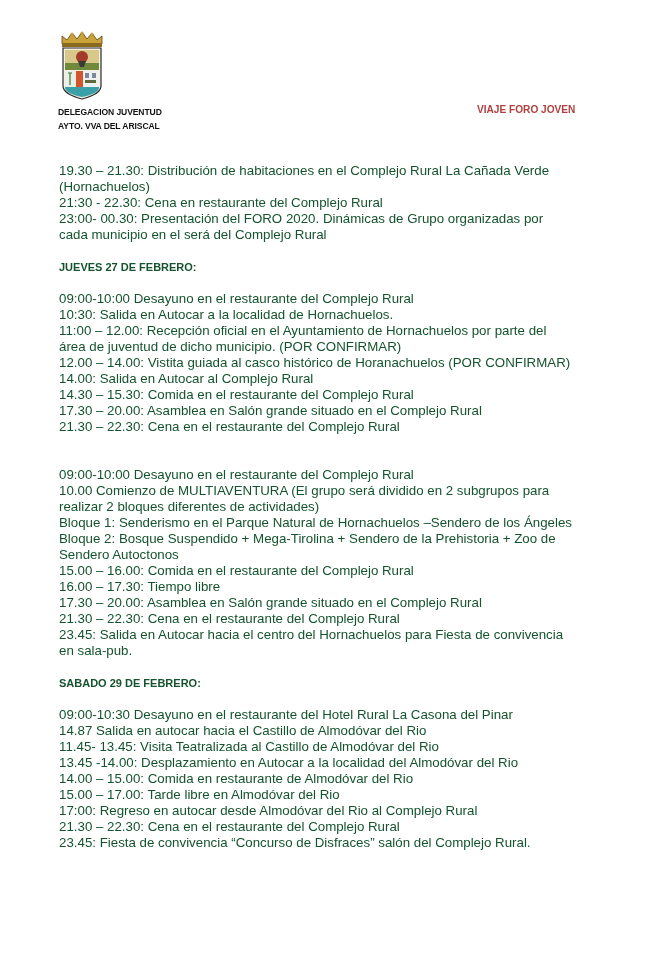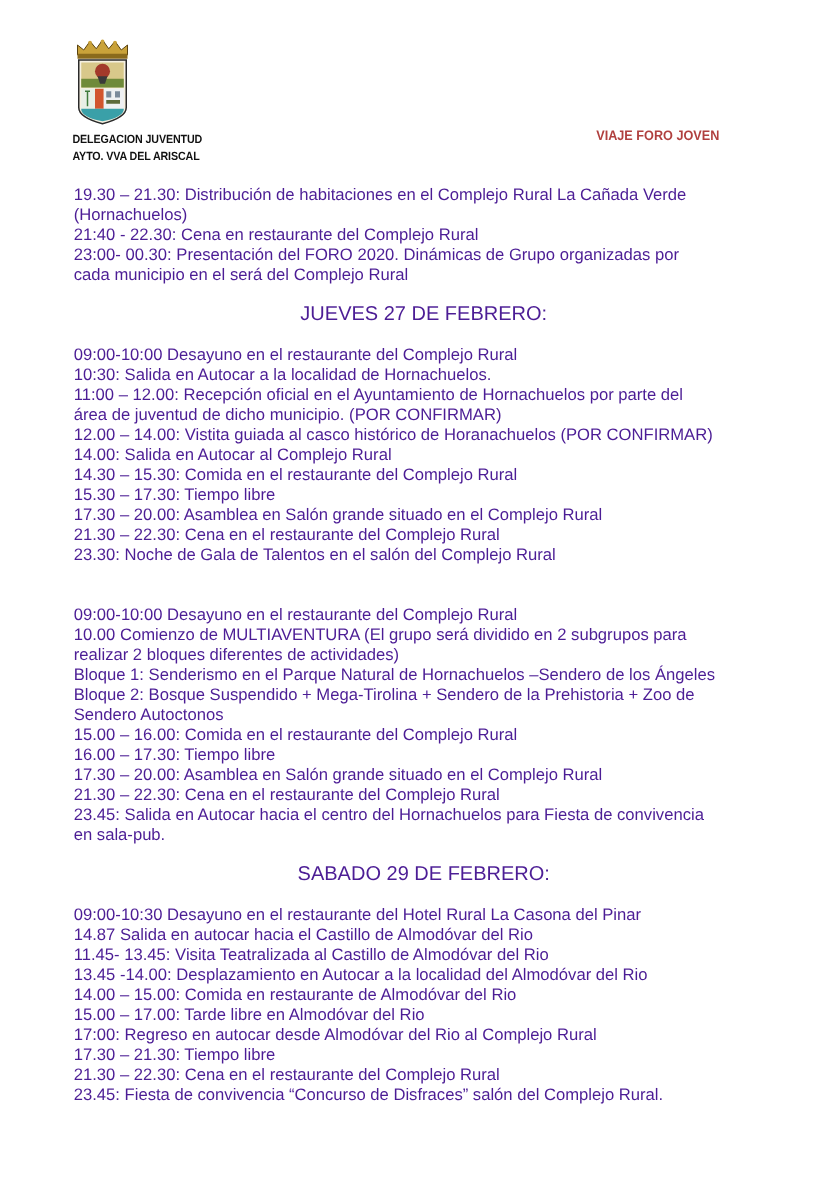--- a/index.html
+++ b/index.html
@@ -1,24 +1,24 @@
 <!DOCTYPE html>
 <html><head>
   <meta charset="utf-8">
   <style>
     html, body { margin: 0; padding: 0; background: #ffffff; }
     body { width: 668px; height: 960px; position: relative; overflow: hidden; font-family: "Liberation Sans", sans-serif; color: #111; }
     .crest { position: absolute; left: 58px; top: 30px; width: 48px; height: 70px; }
     .org { position: absolute; left: 58px; top: 105px; font-family: "Liberation Sans", sans-serif; font-weight: bold; font-size: 9.5px; line-height: 14px; color: #111; letter-spacing: -0.1px; transform: scaleX(0.9); transform-origin: left top; }
     .org div { white-space: nowrap; }
     .doc-title { position: absolute; left: 477px; top: 103px; font-weight: bold; font-size: 11px; color: #b0403f; white-space: nowrap; transform: scaleX(0.92); transform-origin: left top; }
-    .content { position: absolute; left: 59px; top: 148px; width: 560px; font-size: 13.3px; line-height: 16px; color: #4c1d95; }
+    .content { position: absolute; left: 59px; top: 163px; width: 560px; font-size: 13.3px; line-height: 16px; color: #14532d; }
     .line { white-space: nowrap; }
     .section-gap { height: 16px; }
-    .heading { font-weight: normal; font-size: 16px; line-height: 16px; margin-top: 0; text-align: center; }
+    .heading { font-weight: bold; font-size: 11px; line-height: 16px; margin-top: 0; }
     .heading-gap { height: 16px; }
   </style>
 </head>
 <body>
 
 <div class="crest">
   <svg width="48" height="70" viewBox="0 0 48 70">
 
     <path d="M4 14 L4 6 L9 10 L14 3 L19 9 L24 2 L29 9 L34 3 L39 10 L44 6 L44 14 Z" fill="#c9a23a" stroke="#5a4310" stroke-width="0.8"></path>
     <rect x="4" y="13" width="40" height="4" fill="#8a6a1c"></rect>
@@ -51,41 +51,39 @@
   <div>DELEGACION JUVENTUD</div>
   <div>AYTO. VVA DEL ARISCAL</div>
 </div>
 
 <div class="doc-title">VIAJE FORO JOVEN</div>
 
 <div class="content">
   <div>
     <div class="line">19.30 – 21.30: Distribución de habitaciones en el Complejo Rural La Cañada Verde</div>
     <div class="line">(Hornachuelos)</div>
-    <div class="line">21:40 - 22.30: Cena en restaurante del Complejo Rural</div>
+    <div class="line">21:30 - 22.30: Cena en restaurante del Complejo Rural</div>
     <div class="line">23:00- 00.30: Presentación del FORO 2020. Dinámicas de Grupo organizadas por</div>
     <div class="line">cada municipio en el será del Complejo Rural</div>
   </div>
 
   <div class="section-gap"></div>
 
   <div>
     <div class="heading line">JUEVES 27 DE FEBRERO:</div>
     <div class="heading-gap"></div>
     <div class="line">09:00-10:00 Desayuno en el restaurante del Complejo Rural</div>
     <div class="line">10:30: Salida en Autocar a la localidad de Hornachuelos.</div>
     <div class="line">11:00 – 12.00: Recepción oficial en el Ayuntamiento de Hornachuelos por parte del</div>
     <div class="line">área de juventud de dicho municipio. (POR CONFIRMAR)</div>
     <div class="line">12.00 – 14.00: Vistita guiada al casco histórico de Horanachuelos (POR CONFIRMAR)</div>
     <div class="line">14.00: Salida en Autocar al Complejo Rural</div>
     <div class="line">14.30 – 15.30: Comida en el restaurante del Complejo Rural</div>
-    <div class="line">15.30 – 17.30: Tiempo libre</div>
     <div class="line">17.30 – 20.00: Asamblea en Salón grande situado en el Complejo Rural</div>
     <div class="line">21.30 – 22.30: Cena en el restaurante del Complejo Rural</div>
-    <div class="line">23.30: Noche de Gala de Talentos en el salón del Complejo Rural</div>
   </div>
 
   <div class="section-gap"></div>
 
   <div>
     <div class="heading-gap"></div>
     <div class="line">09:00-10:00 Desayuno en el restaurante del Complejo Rural</div>
     <div class="line">10.00 Comienzo de MULTIAVENTURA (El grupo será dividido en 2 subgrupos para</div>
     <div class="line">realizar 2 bloques diferentes de actividades)</div>
     <div class="line">Bloque 1: Senderismo en el Parque Natural de Hornachuelos –Sendero de los Ángeles</div>
@@ -104,17 +102,16 @@
   <div>
     <div class="heading line">SABADO 29 DE FEBRERO:</div>
     <div class="heading-gap"></div>
     <div class="line">09:00-10:30 Desayuno en el restaurante del Hotel Rural La Casona del Pinar</div>
     <div class="line">14.87 Salida en autocar hacia el Castillo de Almodóvar del Rio</div>
     <div class="line">11.45- 13.45: Visita Teatralizada al Castillo de Almodóvar del Rio</div>
     <div class="line">13.45 -14.00: Desplazamiento en Autocar a la localidad del Almodóvar del Rio</div>
     <div class="line">14.00 – 15.00: Comida en restaurante de Almodóvar del Rio</div>
     <div class="line">15.00 – 17.00: Tarde libre en Almodóvar del Rio</div>
     <div class="line">17:00: Regreso en autocar desde Almodóvar del Rio al Complejo Rural</div>
-    <div class="line">17.30 – 21.30: Tiempo libre</div>
     <div class="line">21.30 – 22.30: Cena en el restaurante del Complejo Rural</div>
     <div class="line">23.45: Fiesta de convivencia “Concurso de Disfraces” salón del Complejo Rural.</div>
   </div>
 </div>
 
 </body></html>

